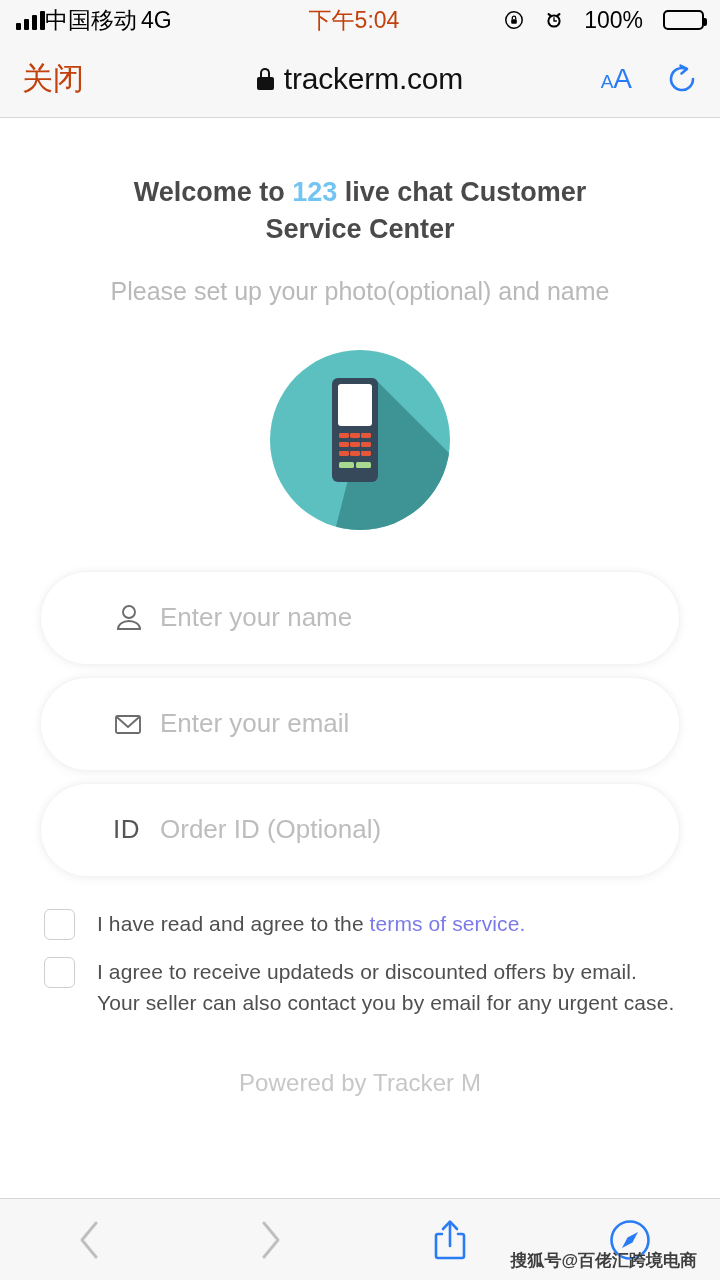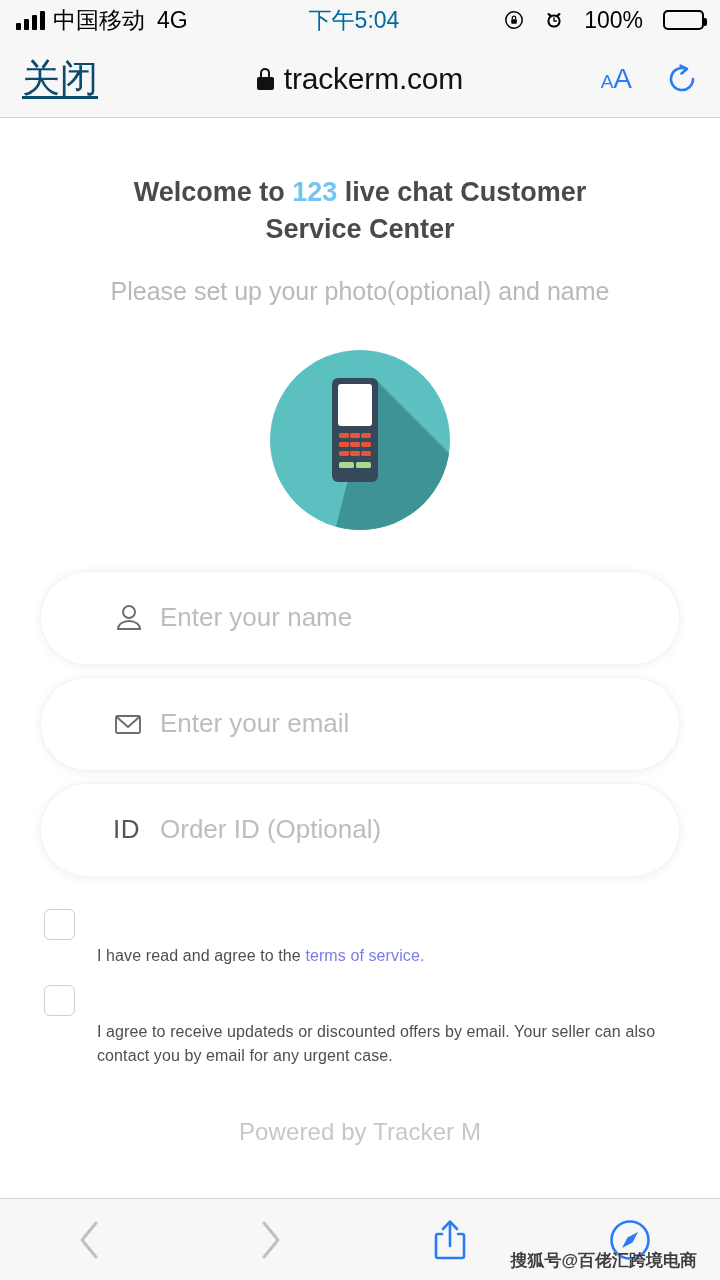--- a/index.html
+++ b/index.html
@@ -18,34 +18,34 @@
 
   
   .status-bar {
     height:40px;
     background:#f7f7f7;
     display:flex; align-items:center;
     padding:0 16px;
     flex:0 0 40px;
     position:relative;
   }
-  .sb-left { display:flex; align-items:center; gap:8px; }
+  .sb-left { display:flex; align-items:center; }
   .signal-bars { display:flex; align-items:flex-end; gap:3px; height:20px; }
   .signal-bars i {
     display:block; width:5px; background:#000; border-radius:1px;
   }
   .signal-bars i:nth-child(1){ height:7px; }
   .signal-bars i:nth-child(2){ height:11px; }
   .signal-bars i:nth-child(3){ height:15px; }
   .signal-bars i:nth-child(4){ height:19px; }
   .carrier { font-size:23px; color:#000; letter-spacing:0px; }
   .network { font-size:23px; color:#000; margin-left:4px; }
   .sb-center {
     position:absolute; left:0; right:12px; text-align:center;
-    font-size:23px; color:#0369a1; font-weight:400;
+    font-size:23px; color:#c2410c; font-weight:400;
     pointer-events:none;
   }
   .sb-right {
     margin-left:auto; display:flex; align-items:center; gap:20px;
   }
   .rot-lock {
     width:20px; height:20px; position:relative;
   }
   .alarm-icon { width:20px; height:20px; }
   .battery-pct { font-size:23px; color:#000; }
@@ -60,22 +60,22 @@
   .battery-fill { height:100%; background:#000; border-radius:2px; }
 
   
   .browser-bar {
     height:78px; background:#f7f7f7;
     display:flex; align-items:center; padding:0 22px;
     border-bottom:1px solid #d6d6d6;
     flex:0 0 78px; position:relative;
   }
   .close-btn {
-    font-size:38px; color:#0c4a6e;
-    text-decoration:underline; text-underline-offset:5px;
+    font-size:31px; color:#c2410c;
+    text-underline-offset:5px;
     cursor:pointer; z-index:2;
   }
   .url-wrap {
     position:absolute; left:0; right:0;
     display:flex; align-items:center; justify-content:center; gap:10px;text-align:right;
   }
   .lock-icon { width:17px; height:22px; position:relative; }
   .lock-body {
     position:absolute; bottom:0; left:0; width:17px; height:13px;
     background:#111; border-radius:2px;
@@ -141,22 +141,22 @@
 
   
   .checks { width:648px; margin-top:18px; padding-left:8px; }
   .check-row { display:flex; align-items:flex-start; margin-bottom:16px; }
   .checkbox {
     width:31px; height:31px; flex:0 0 31px;
     border:1.6px solid #cfcfcf; border-radius:6px;
     background:#fff; cursor:pointer; margin-top:1px;
   }
   .check-text {
-    margin-left:22px; font-size:16px; color:#4f4f4f;
-    line-height:1.52; letter-spacing:0.1px;margin-top:36px;
+    margin-left:22px; font-size:21px; color:#4f4f4f;
+    line-height:1.52; letter-spacing:0.1px;
   }
   .check-text .link { color:#7b7be8; cursor:pointer; }
   .check-row.second .check-text { margin-left:22px; }
 
   
   .start-btn {
     margin-top:22px;
     width:282px; height:62px;
     background:#6fc6f5; border:none; border-radius:31px;
     color:#fff; font-size:25px;

